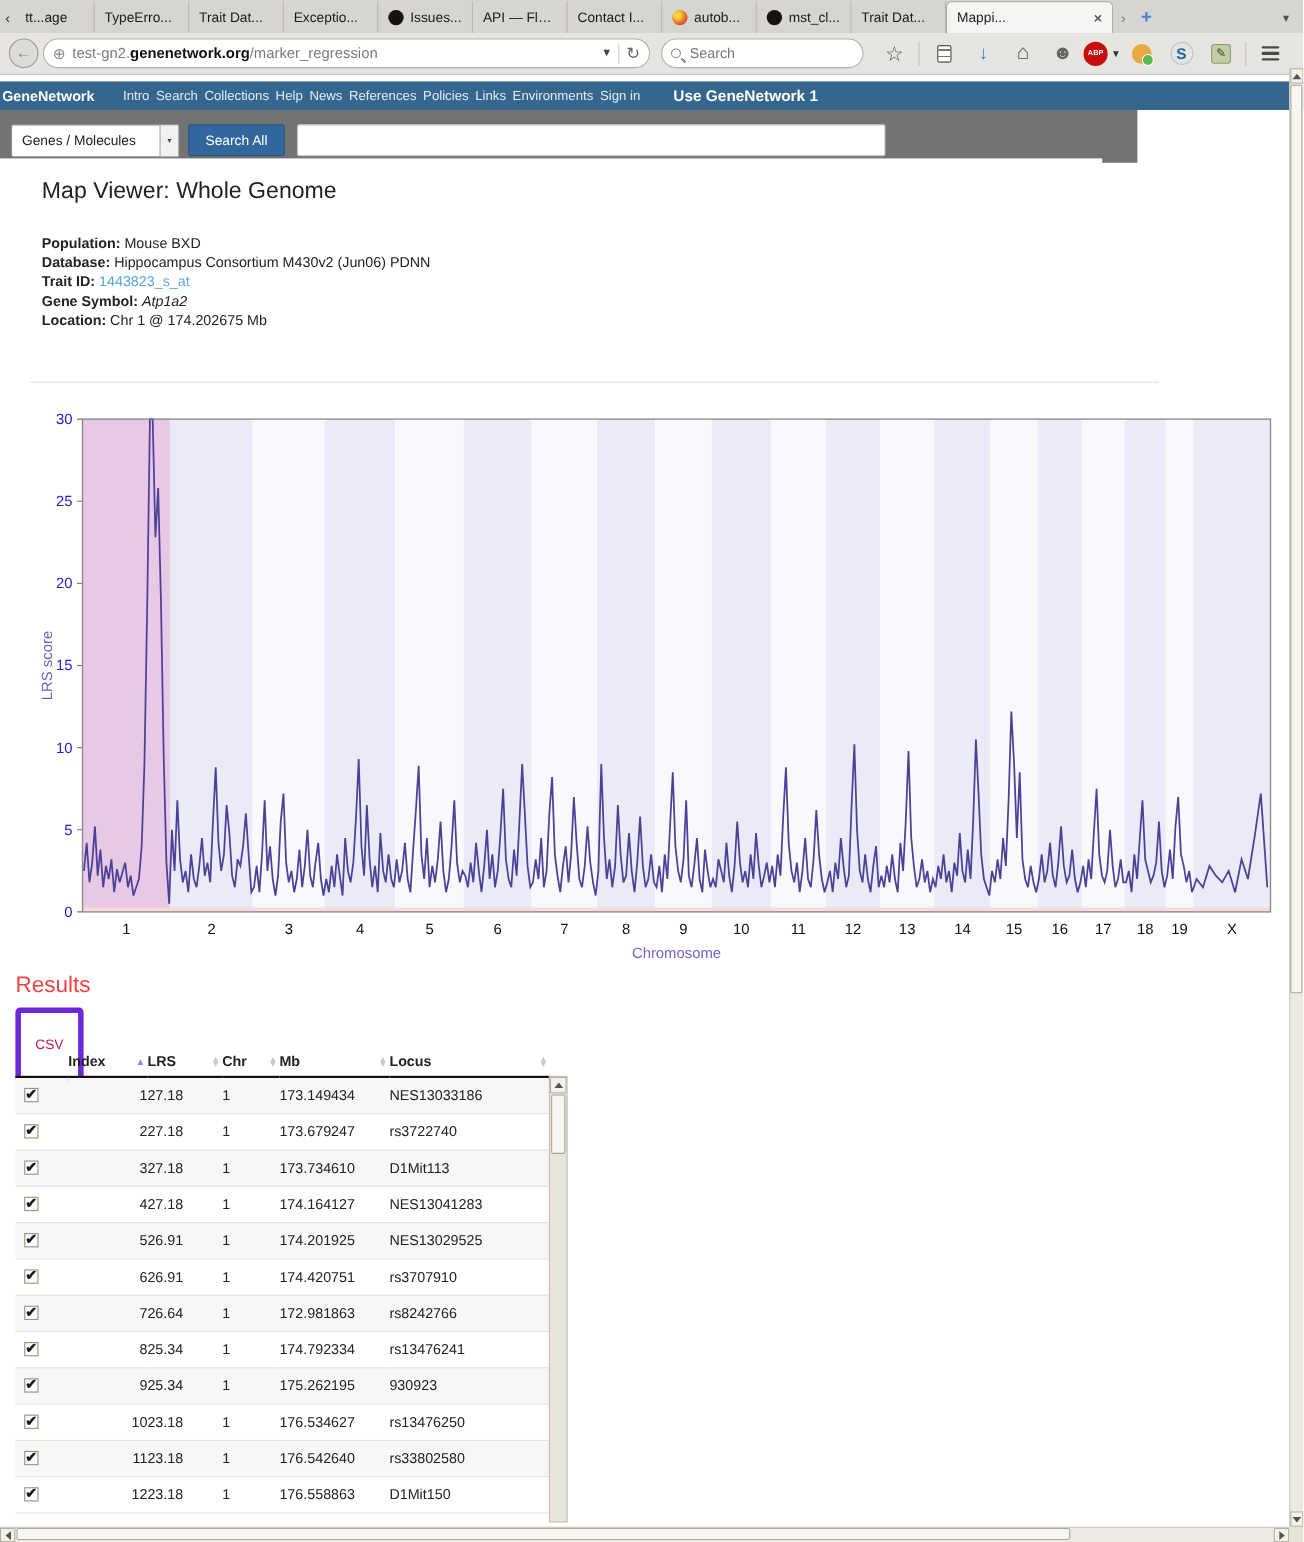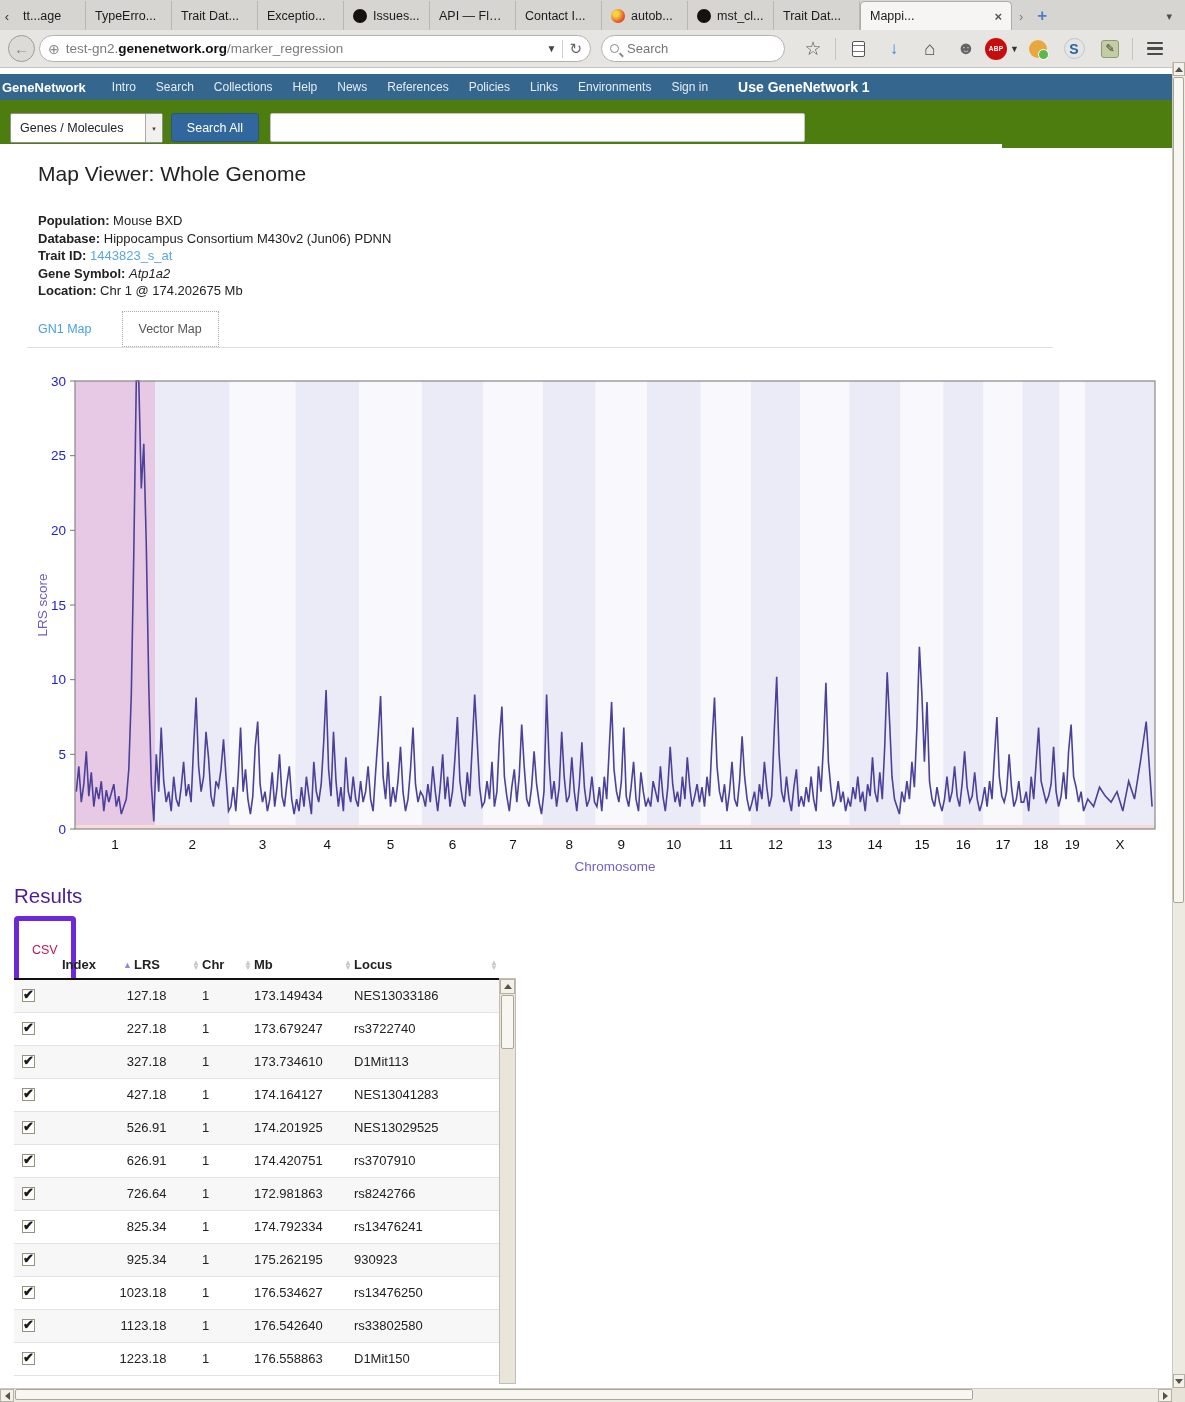--- a/index.html
+++ b/index.html
@@ -62,25 +62,25 @@
   .notes{width:18px;height:18px;border-radius:3px;background:#c3cda5;border:1px solid #8f9b77;
          font-size:11px;display:flex;align-items:center;justify-content:center;color:#3c3c28;}
   .sep-v{width:1px;height:22px;background:#c6c4c0;margin:0 4px;}
   .hamb{display:flex;flex-direction:column;gap:3px;}
   .hamb span{width:16px;height:2.5px;background:#4a4a4a;border-radius:1px;}
 
   
   .gn-nav{position:absolute;left:0;top:74px;width:1185px;height:26px;background:#35678e;
           display:flex;align-items:center;padding:0 2px;}
   .gn-brand{color:#fff;font-weight:bold;font-size:13px;margin-right:26px;}
-  .gn-links{display:flex;gap:20px;}
+  .gn-links{display:flex;gap:6px;}
   .gn-link{color:#e4ecf3;font-size:12px;}
   .gn-right{color:#fff;font-weight:bold;font-size:14px;margin-left:30px;}
 
-  .searchband{position:absolute;left:0;top:100px;width:1185px;height:48px;background:#4d7c0f;}
+  .searchband{position:absolute;left:0;top:100px;width:1034px;height:48px;background:#737373;}
   .combo{position:absolute;left:10px;top:13px;width:153px;height:30px;background:#fff;
          border:1px solid #8f8f8f;border-radius:2px;display:flex;align-items:center;}
   .combo-label{flex:1;font-size:12.5px;color:#222;padding-left:9px;}
   .combo-btn{width:17px;height:100%;border-left:1px solid #aaa;background:#f2f1ef;display:flex;
              flex-direction:column;align-items:center;justify-content:center;color:#444;font-size:7px;line-height:5px;}
   .searchall{position:absolute;left:171px;top:13px;width:88px;height:29px;background:#31679d;
              border:1px solid #28567f;border-radius:3px;color:#fff;font-size:12.5px;
              display:flex;align-items:center;justify-content:center;}
   .bigsearch{position:absolute;left:270px;top:13px;width:535px;height:29px;background:#fff;
              border:1px solid #c4c4c4;border-radius:2px;font-size:13px;padding:0 8px;
@@ -94,21 +94,21 @@
   .meta .lnk{color:#58a7e0;}
   .meta .ital{font-style:italic;}
   .maptabs{position:absolute;left:38px;top:166px;height:37px;display:flex;align-items:center;}
   .gn1map{color:#4aa0e8;font-size:12.5px;margin-right:30px;}
   .vectormap{border:1px dotted #a9a9a9;background:#fff;color:#555;font-size:12.5px;
              padding:10px 16px;}
   .rule{position:absolute;left:27px;top:203px;width:1026px;border-top:1px solid #dedede;}
 
   
   .results{position:absolute;left:0;top:740px;width:1172px;height:500px;}
-  .results-title{position:absolute;left:14px;top:0;font-size:20.5px;font-weight:400;color:#4c1d95;}
+  .results-title{position:absolute;left:14px;top:0;font-size:20.5px;font-weight:400;color:#ef4444;}
   .csvbtn{position:absolute;left:14px;top:32px;border:5px solid #6d28d9;border-radius:4px;
           background:#fff;font-size:12.5px;color:#be185d;padding:22px 13px;}
   .tblwrap{position:absolute;left:14px;top:67px;width:486px;}
   table.res{border-collapse:collapse;width:486px;table-layout:fixed;font-size:13px;color:#222;}
   table.res th{font-weight:bold;text-align:left;height:28px;position:relative;
                border-bottom:2px solid #111;vertical-align:middle;padding:0;}
   th .so{position:absolute;right:2px;top:50%;transform:translateY(-50%);display:flex;
          flex-direction:column;line-height:5px;font-size:8px;color:#c9c9c9;}
   th .asc{position:absolute;right:2px;top:50%;transform:translateY(-50%);font-size:9px;color:#8a8ade;}
   table.res td{height:33px;border-bottom:1px solid #e3e3e3;padding:0;vertical-align:middle;}
@@ -276,24 +276,20 @@
 
   <div class="content">
     <div class="page-title">Map Viewer: Whole Genome</div>
     <div class="meta" id="metalines">
         <div><b>Population: </b><span class="">Mouse BXD</span></div>
         <div><b>Database: </b><span class="">Hippocampus Consortium M430v2 (Jun06) PDNN</span></div>
         <div><b>Trait ID: </b><span class="lnk">1443823_s_at</span></div>
         <div><b>Gene Symbol: </b><span class="ital">Atp1a2</span></div>
         <div><b>Location: </b><span class="">Chr 1 @ 174.202675 Mb</span></div>
       </div>
-    <div class="maptabs">
-      <span class="gn1map">GN1 Map</span>
-      <span class="vectormap">Vector Map</span>
-    </div>
     <div class="rule"></div>
 
     <svg id="chartsvg" width="1172" height="500">
         <rect x="75" y="7" width="80.01519756838906" height="448" fill="#e7c9e5"></rect>
         <rect x="155.01519756838906" y="7" width="74.68085106382979" height="448" fill="#ebebf7"></rect>
         <rect x="229.69604863221883" y="7" width="65.65349544072949" height="448" fill="#f8f8fd"></rect>
         <rect x="295.34954407294833" y="7" width="64.01215805471125" height="448" fill="#ebebf7"></rect>
         <rect x="359.36170212765956" y="7" width="62.37082066869301" height="448" fill="#f8f8fd"></rect>
         <rect x="421.73252279635255" y="7" width="61.55015197568389" height="448" fill="#ebebf7"></rect>
         <rect x="483.28267477203644" y="7" width="59.49848024316109" height="448" fill="#f8f8fd"></rect>

